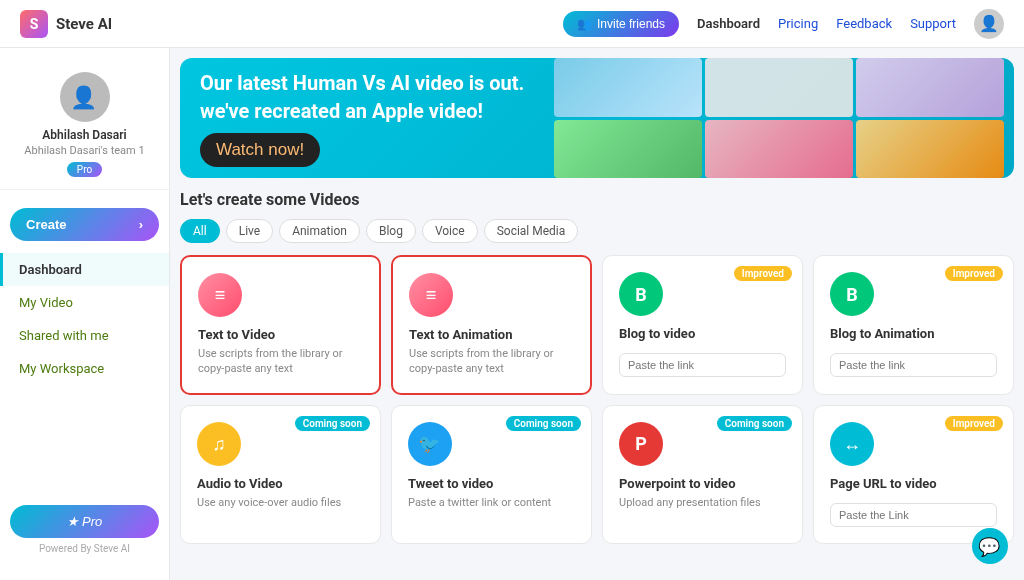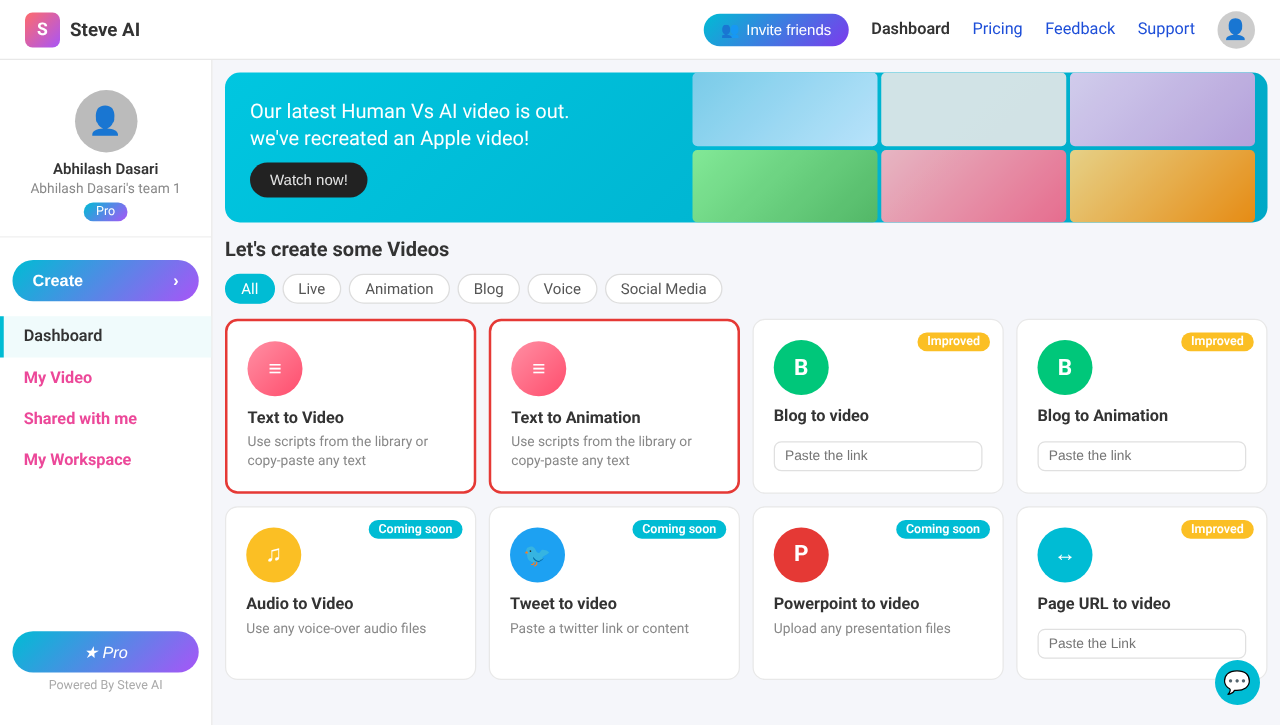--- a/index.html
+++ b/index.html
@@ -19,34 +19,34 @@
 
     
     .sidebar { width: 170px; background: #fff; border-right: 1px solid #e8e8e8; display: flex; flex-direction: column; padding: 16px 0; flex-shrink: 0; }
     .sidebar-profile { text-align: center; padding: 8px 10px 12px; border-bottom: 1px solid #f0f0f0; margin-bottom: 10px; }
     .profile-avatar { width: 50px; height: 50px; background: #bbb; border-radius: 50%; margin: 0 auto 6px; display: flex; align-items: center; justify-content: center; }
     .profile-name { font-weight: 600; font-size: 12px; }
     .profile-team { color: #888; font-size: 11px; margin-top: 2px; }
     .pro-badge { display: inline-block; background: linear-gradient(135deg, #00bcd4, #a855f7); color: white; border-radius: 10px; padding: 2px 10px; font-size: 10px; margin-top: 5px; }
     .create-btn { margin: 8px 10px; background: linear-gradient(135deg, #00bcd4, #a855f7); color: white; border: none; border-radius: 20px; padding: 9px 16px; font-size: 13px; font-weight: 600; cursor: pointer; display: flex; align-items: center; justify-content: space-between; }
     .sidebar-nav { padding: 4px 0; }
-    .sidebar-item { padding: 9px 16px; font-size: 13px; color: #ec4899; cursor: pointer; border-left: 3px solid transparent; font-weight: bold; }
+    .sidebar-item { padding: 9px 16px; font-size: 13px; color: #4d7c0f; cursor: pointer; border-left: 3px solid transparent; }
     .sidebar-item.active { font-weight: 600; color: #333; border-left: 3px solid #00bcd4; background: #f0fbfc; }
     .sidebar-bottom { margin-top: auto; padding: 10px; }
     .pro-upgrade-btn { width: 100%; background: linear-gradient(135deg, #00bcd4, #a855f7); color: white; border: none; border-radius: 20px; padding: 9px; font-size: 13px; cursor: pointer; display: flex; align-items: center; justify-content: center; gap: 6px; font-style: italic; }
     .powered-by { text-align: center; font-size: 10px; color: #aaa; margin-top: 5px; }
 
     
     .content { flex: 1; overflow-y: auto; padding: 0; }
 
     
     .banner { background: linear-gradient(135deg, #00c6e0, #00a8c6); height: 120px; margin: 10px 10px 0; border-radius: 12px; display: flex; align-items: center; padding: 20px; position: relative; overflow: hidden; }
     .banner-text { color: white; z-index: 1; }
-    .banner-text h2 { font-size: 16px; font-weight: 400; line-height: 1.4; }
-    .watch-btn { background: #222; color: #e5e5e5; border: none; border-radius: 20px; padding: 7px 16px; font-size: 12px; cursor: pointer; margin-top: 8px; }
+    .banner-text h2 { font-size: 20px; font-weight: 700; line-height: 1.4; }
+    .watch-btn { background: #222; color: #fdba74; border: none; border-radius: 20px; padding: 7px 16px; font-size: 17px; cursor: pointer; margin-top: 8px; }
     .banner-images { position: absolute; right: 10px; top: 0; bottom: 0; width: 450px; display: grid; grid-template-columns: repeat(3, 1fr); grid-template-rows: repeat(2, 1fr); gap: 3px; opacity: 0.9; }
     .banner-img { border-radius: 4px; overflow: hidden; }
     .banner-img-1 { background: linear-gradient(135deg, #87ceeb, #b0e0ff); }
     .banner-img-2 { background: linear-gradient(135deg, #f0f0f0, #ddd); }
     .banner-img-3 { background: linear-gradient(135deg, #e8b4e0, #c9a0dc); }
     .banner-img-4 { background: linear-gradient(135deg, #90ee90, #70c870); }
     .banner-img-5 { background: linear-gradient(135deg, #ffb6c1, #ff8fa3); }
     .banner-img-6 { background: linear-gradient(135deg, #ffa500, #ff7700); }
 
     

